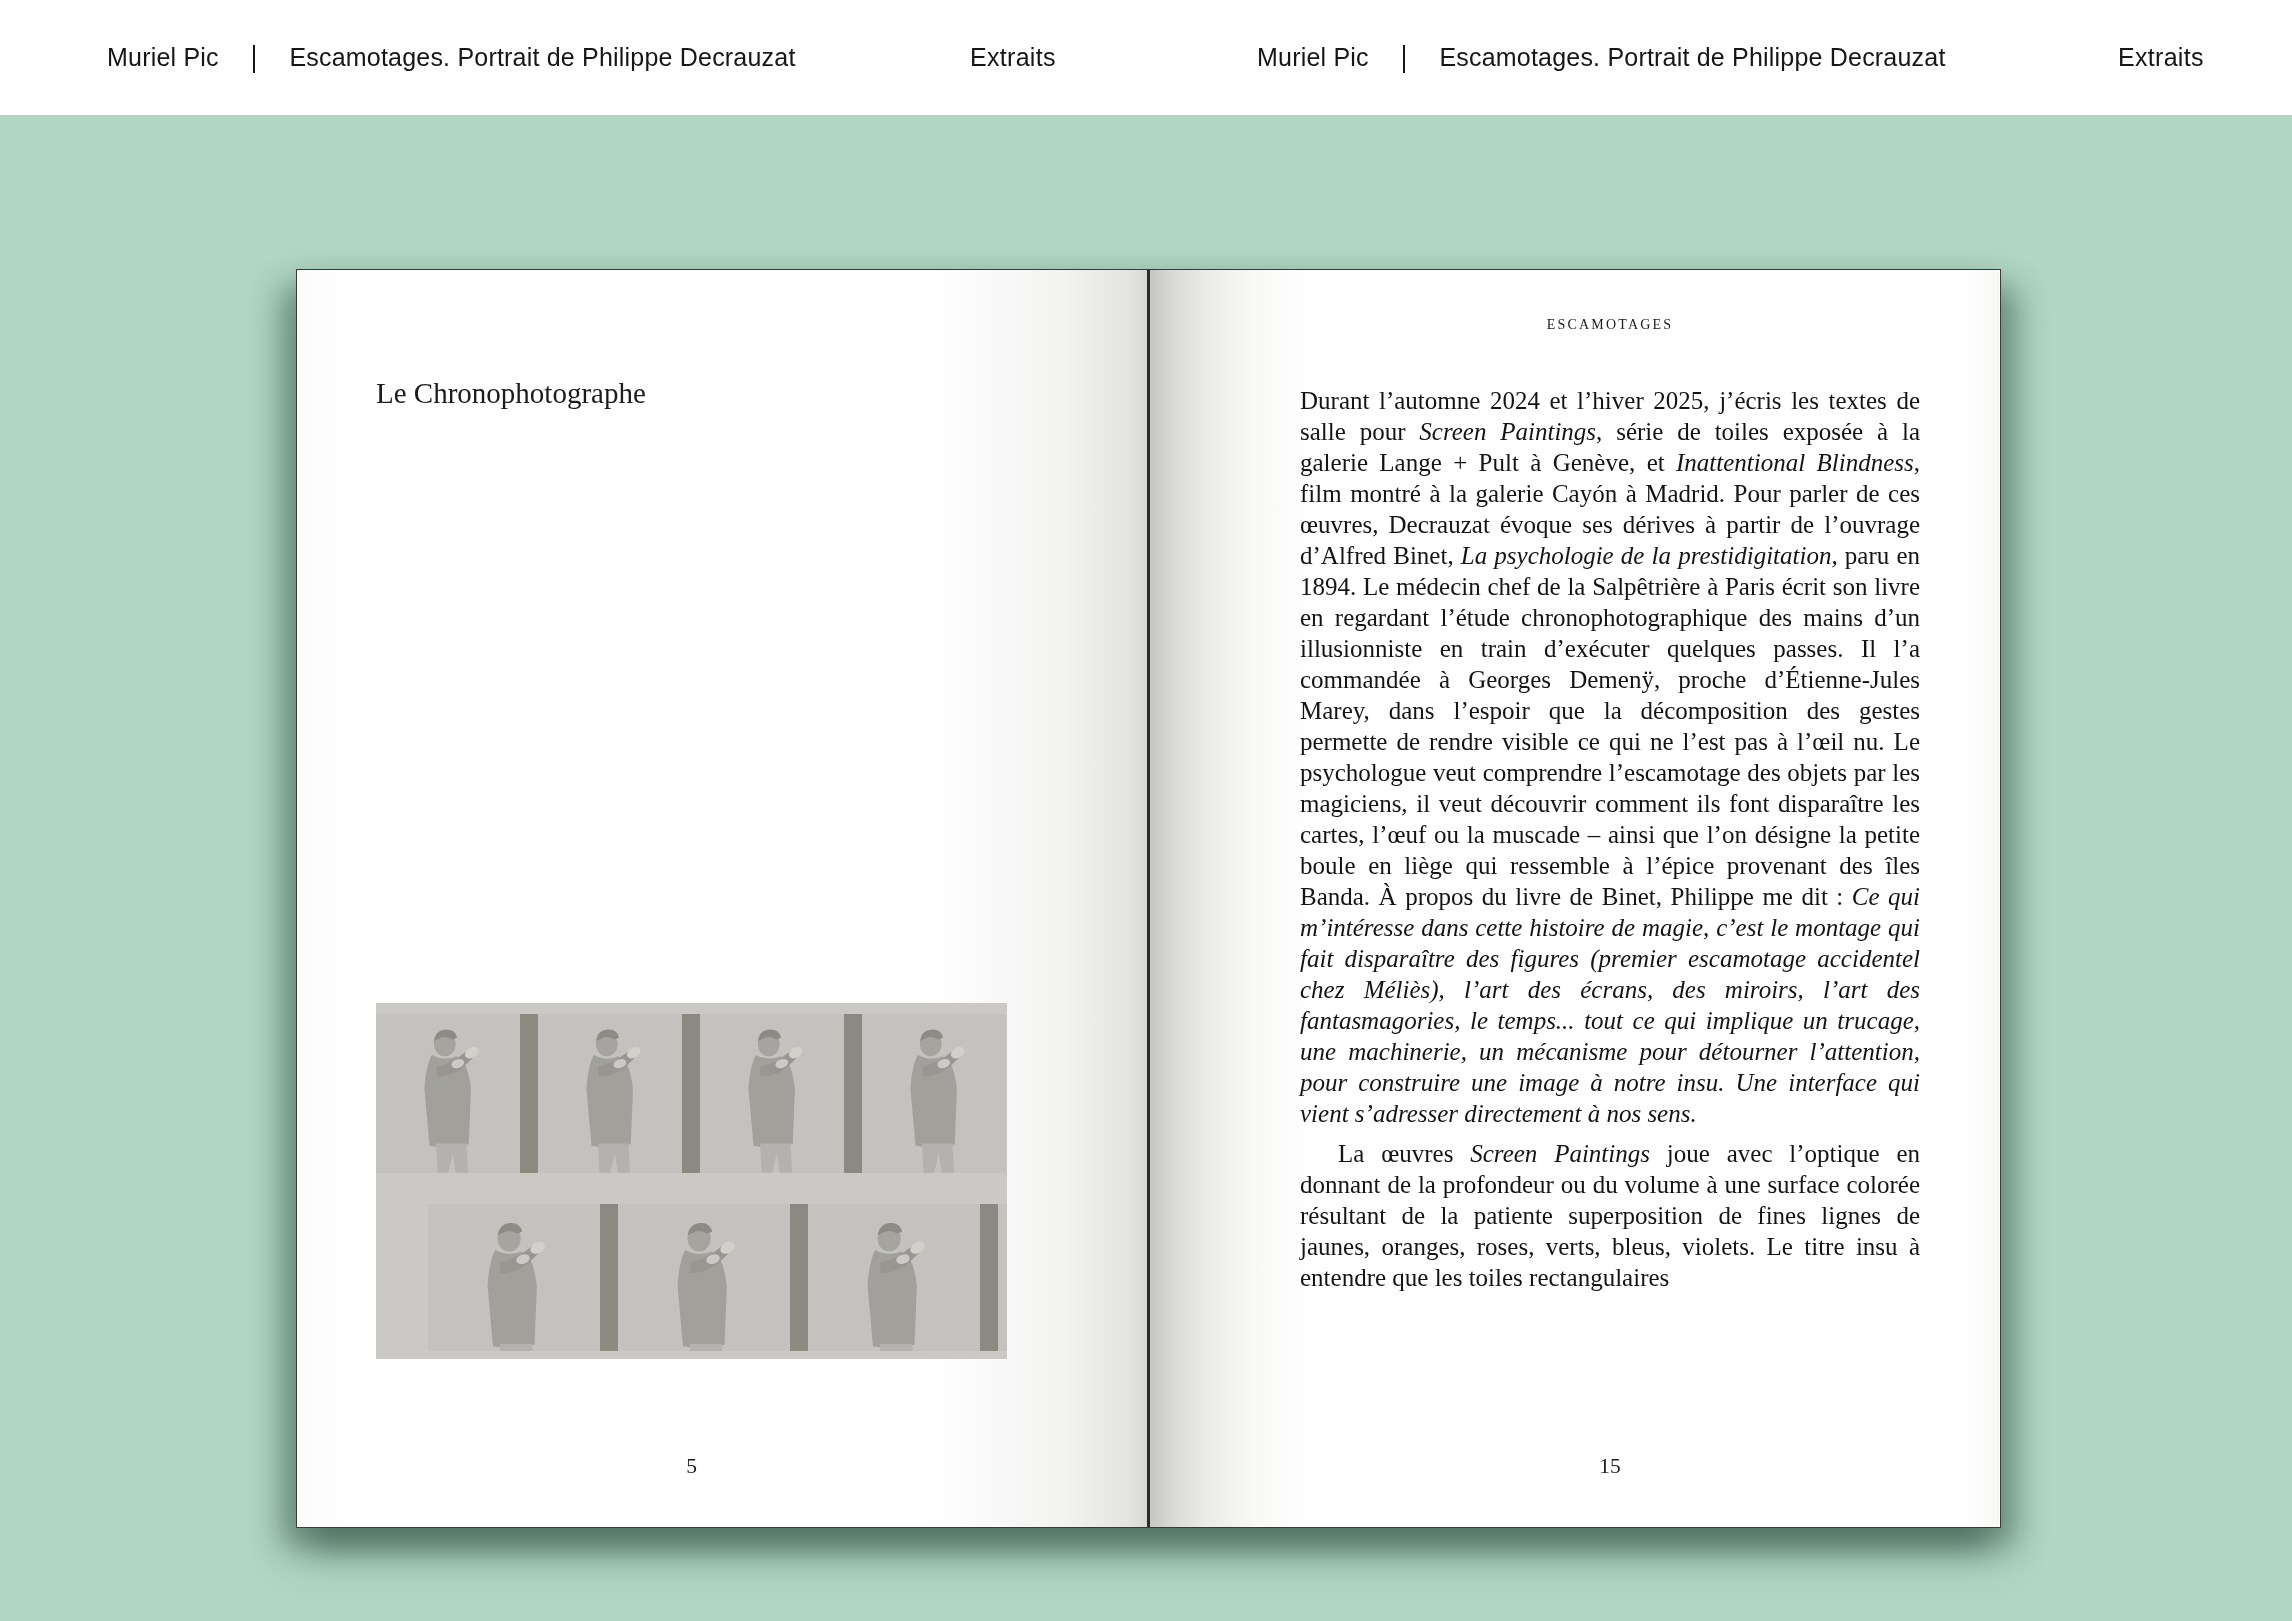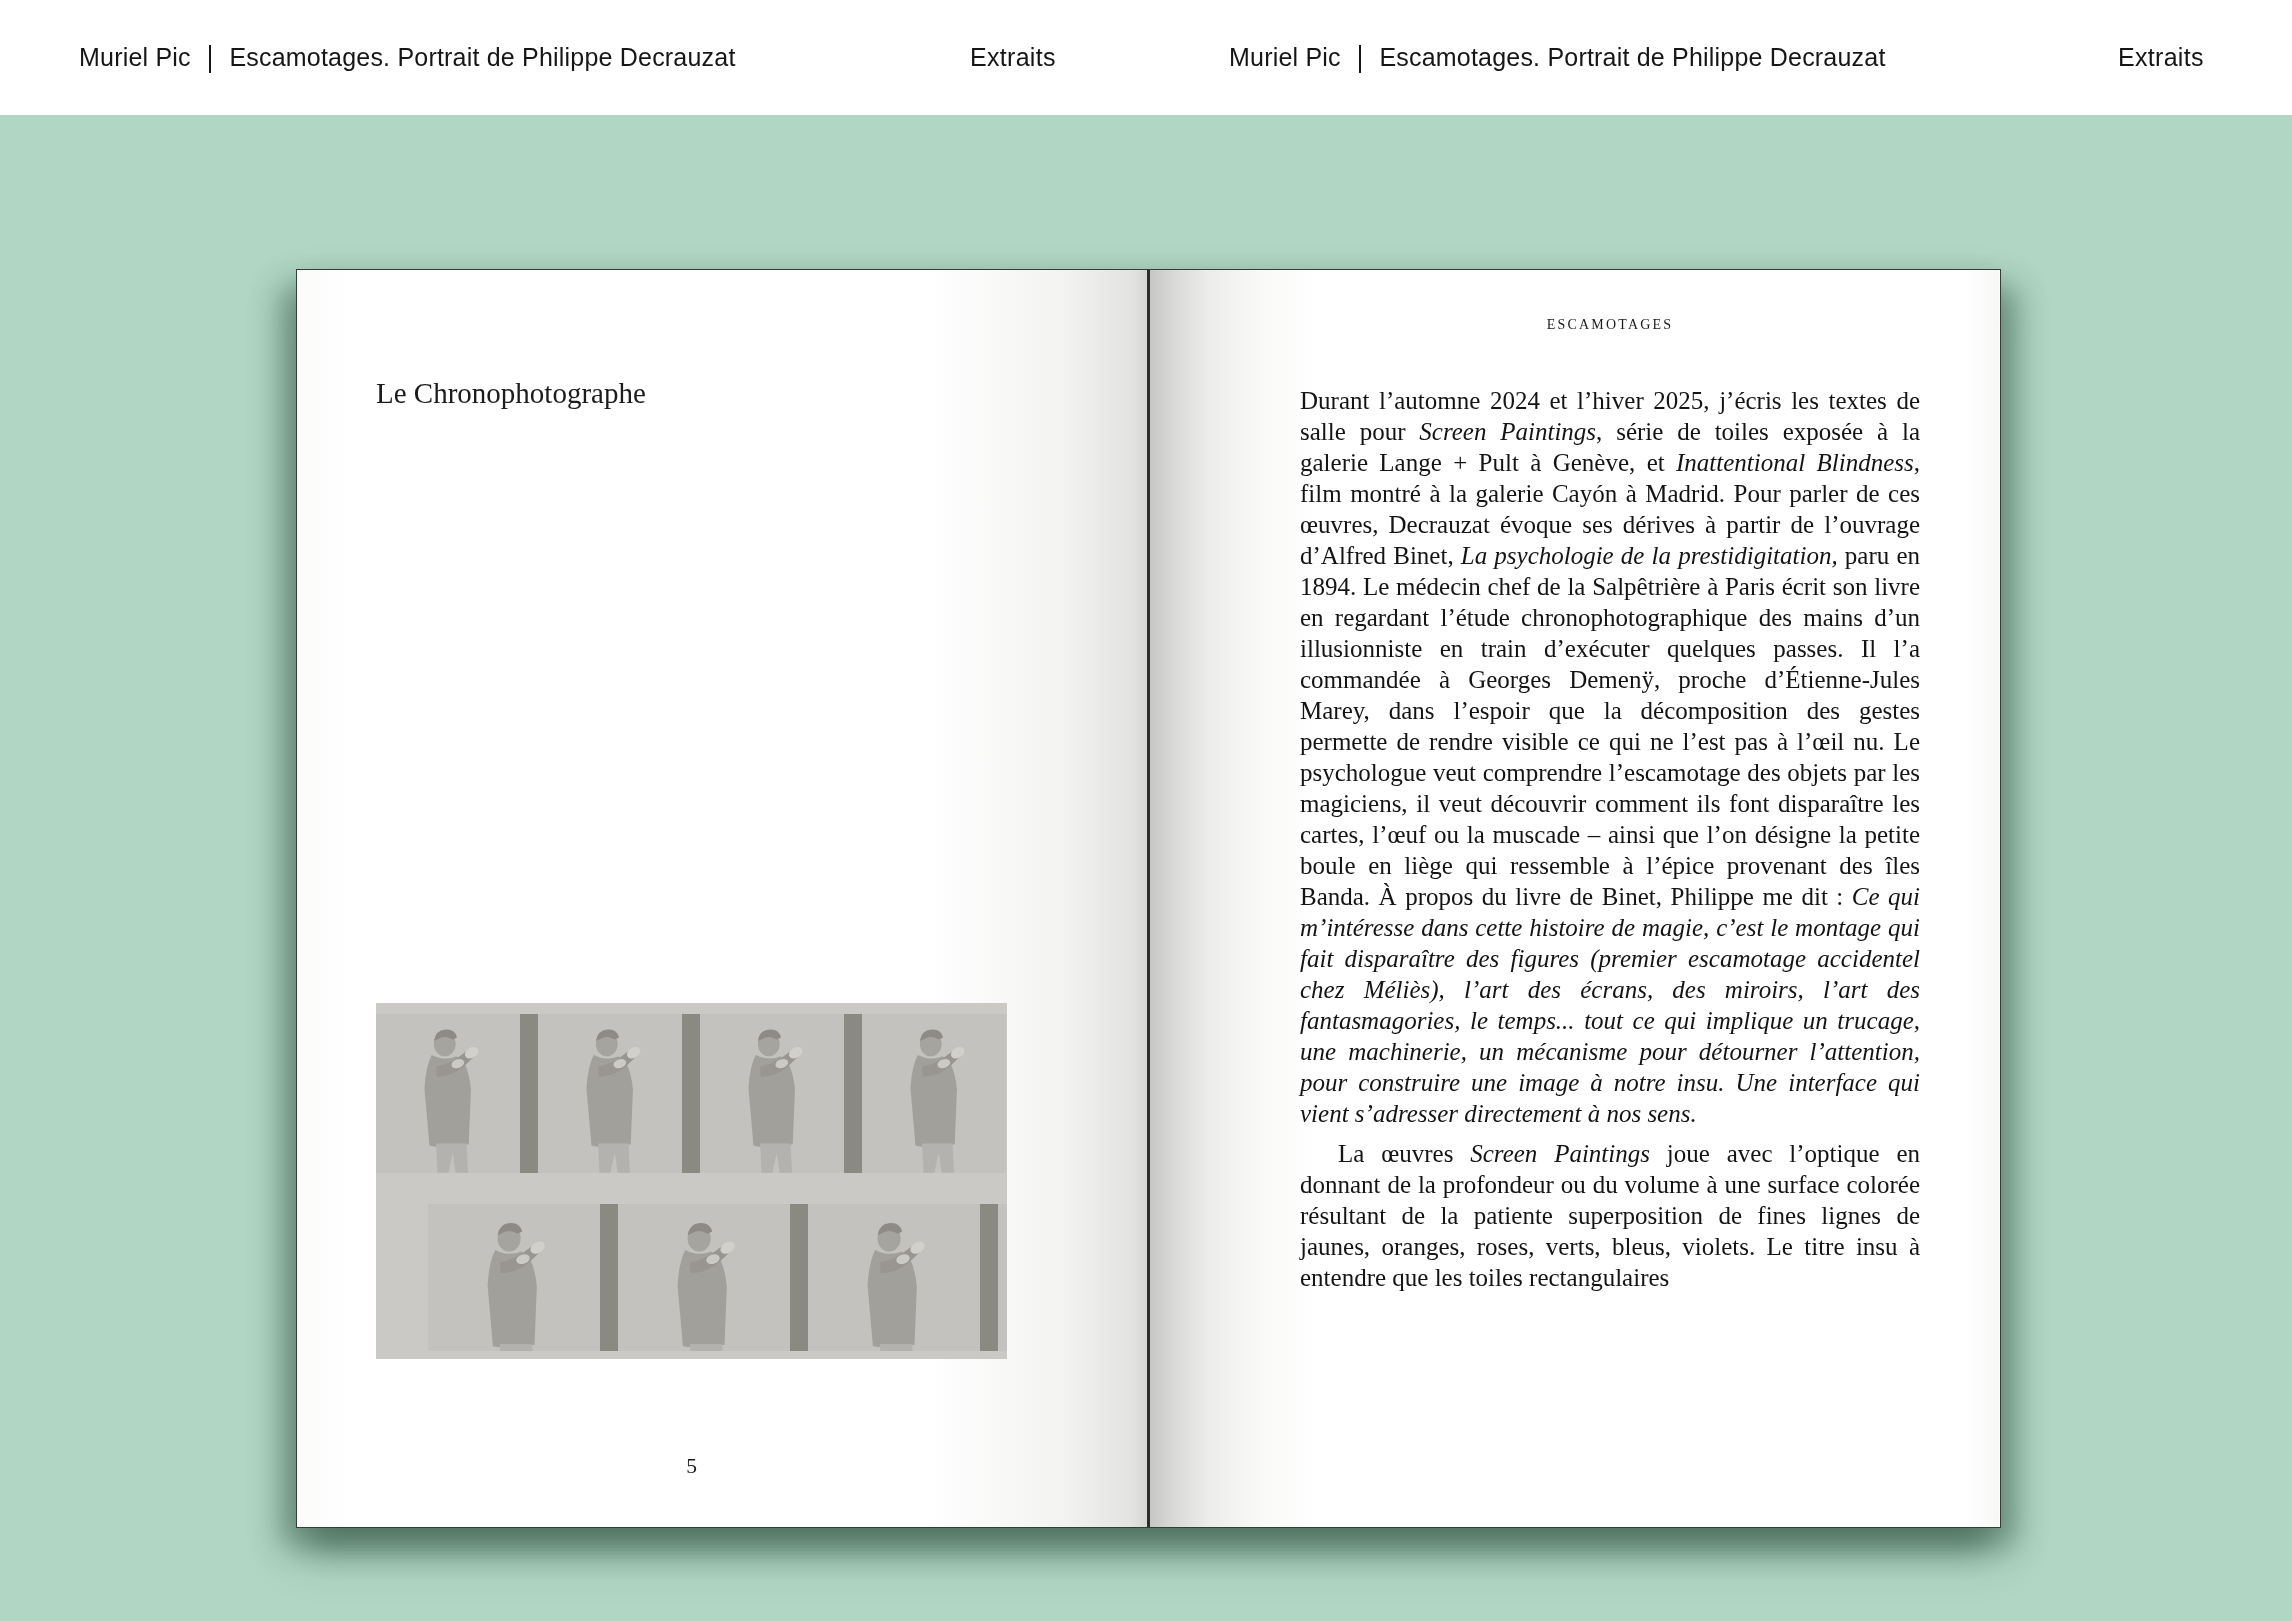--- a/index.html
+++ b/index.html
@@ -13,21 +13,21 @@
   
   .header{
     position:absolute;left:0;top:0;width:2293px;height:115px;
     background:#ffffff;z-index:10;
   }
   .hdr-item{
     position:absolute;top:0;height:115px;
     display:flex;align-items:center;
     font-size:25px;color:#161616;letter-spacing:0.2px;white-space:nowrap;
   }
-  .hdr-title{gap:0;}
+  .hdr-title{gap:16px;margin-left:28px;}
   .hdr-title .sep{padding:0 16px;font-weight:300;color:#161616;transform:scaleY(1.15);}
   .hdr-section{font-weight:400;letter-spacing:0.3px;}
   #hdr-left-title{left:79px;}
   #hdr-left-section{left:970px;}
   #hdr-right-title{left:1229px;}
   #hdr-right-section{left:2118px;}
 
   
   .book{
     position:absolute;left:296px;top:269px;width:1705px;height:1259px;
@@ -210,17 +210,18 @@
   </div>
 
   <div class="page right">
     <div class="running-head">ESCAMOTAGES</div>
 
     <div class="body-text">
         <p><span>Durant l’automne 2024 et l’hiver 2025, j’écris les textes de salle pour </span><i>Screen Paintings</i><span>, série de toiles exposée à la galerie Lange + Pult à Genève, et </span><i>Inattentional Blindness</i><span>, film montré à la galerie Cayón à Madrid. Pour parler de ces œuvres, Decrauzat évoque ses dérives à partir de l’ouvrage d’Alfred Binet, </span><i>La psychologie de la prestidigitation,</i><span> paru en 1894. Le médecin chef de la Salpêtrière à Paris écrit son livre en regardant l’étude chronophotographique des mains d’un illusionniste en train d’exécuter quelques passes. Il l’a commandée à Georges Demenÿ, proche d’Étienne-Jules Marey, dans l’espoir que la décomposition des gestes permette de rendre visible ce qui ne l’est pas à l’œil nu. Le psychologue veut comprendre l’escamotage des objets par les magiciens, il veut découvrir comment ils font disparaître les cartes, l’œuf ou la muscade – ainsi que l’on désigne la petite boule en liège qui ressemble à l’épice provenant des îles Banda. À propos du livre de Binet, Philippe me dit : </span><i>Ce qui m’intéresse dans cette histoire de magie, c’est le montage qui fait disparaître des figures (premier escamotage accidentel chez Méliès), l’art des écrans, des miroirs, l’art des fantasmagories, le temps... tout ce qui implique un trucage, une machinerie, un mécanisme pour détourner l’attention, pour construire une image à notre insu. Une interface qui vient s’adresser directement à nos sens.</i></p>
         <p class="indent"><span>La œuvres </span><i>Screen Paintings</i><span> joue avec l’optique en donnant de la profondeur ou du volume à une surface colorée résultant de la patiente superposition de fines lignes de jaunes, oranges, roses, verts, bleus, violets. Le titre insu à entendre que les toiles rectangulaires</span></p>
       </div>
 
+    <div class="page-number">15</div>
   </div>
 
   <div class="spine"></div>
 </div>
 
 
 </body></html>

